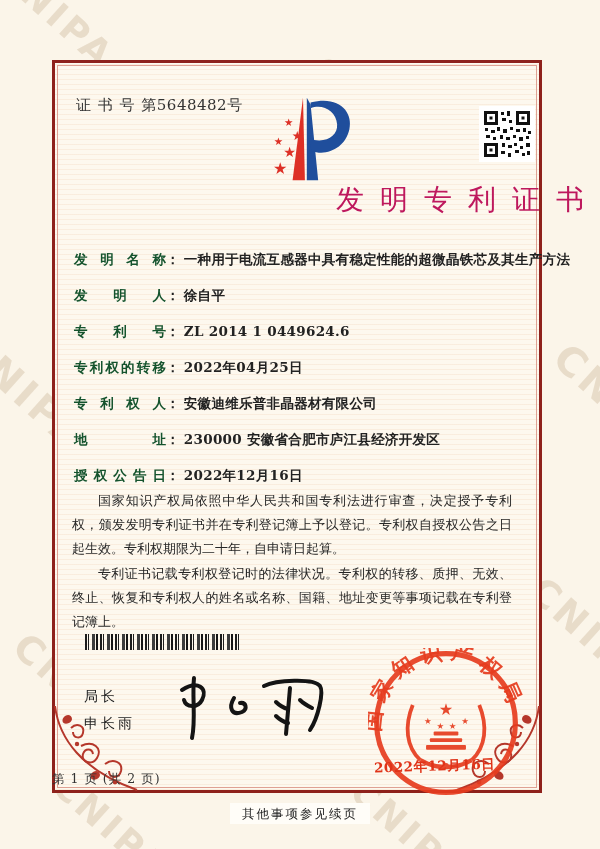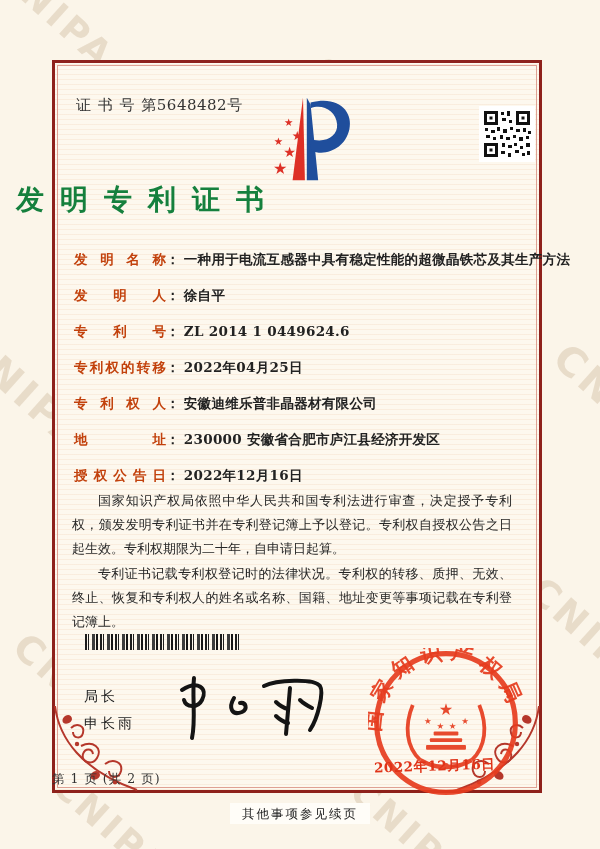--- a/index.html
+++ b/index.html
@@ -31,27 +31,27 @@
   .corner-br{right:-4px;bottom:-4px;}
   .corner-bl{left:-4px;bottom:-4px;transform:scaleX(-1);}
   
   .cert-no{
     position:absolute;left:76px;top:96px;font-size:15px;color:#333;letter-spacing:1px;
   }
   .cert-no .num{letter-spacing:0.5px;}
   .logo{position:absolute;left:248px;top:95px;width:110px;height:90px;}
   .qr{position:absolute;left:479px;top:106px;width:56px;height:56px;background:#fff;padding:2px;box-sizing:border-box;}
   .title{
-    position:absolute;left:0;right:0;top:181px;text-align:left;
-    font-size:28px;font-weight:bold;letter-spacing:16px;text-indent:16px;color:#15803d;
+    position:absolute;left:0;right:0;top:181px;text-align:right;
+    font-size:28px;font-weight:normal;letter-spacing:16px;text-indent:16px;color:#be185d;
   }
   
   .fields{position:absolute;left:74px;top:251px;width:462px;font-size:13.5px;color:#1f1f1f;}
   .frow{height:22px;margin-bottom:14px;white-space:nowrap;}
-  .flabel{display:inline-block;width:92px;text-align:justify;text-align-last:justify;vertical-align:top;font-weight:bold;color:#c2410c;}
+  .flabel{display:inline-block;width:92px;text-align:justify;text-align-last:justify;vertical-align:top;font-weight:bold;color:#14532d;}
   .fcolon{font-weight:bold;}
   .fvalue{letter-spacing:0.3px;font-weight:bold;color:#222;}
   .pairrow{display:flex;}
   .pair1{width:248px;}
   
   .body-text{
     position:absolute;left:72px;top:489px;width:440px;
     font-size:13px;line-height:1.83;color:#262626;text-align:justify;
   }
   .body-text p{margin:0 0 2px 0;text-indent:2em;}

